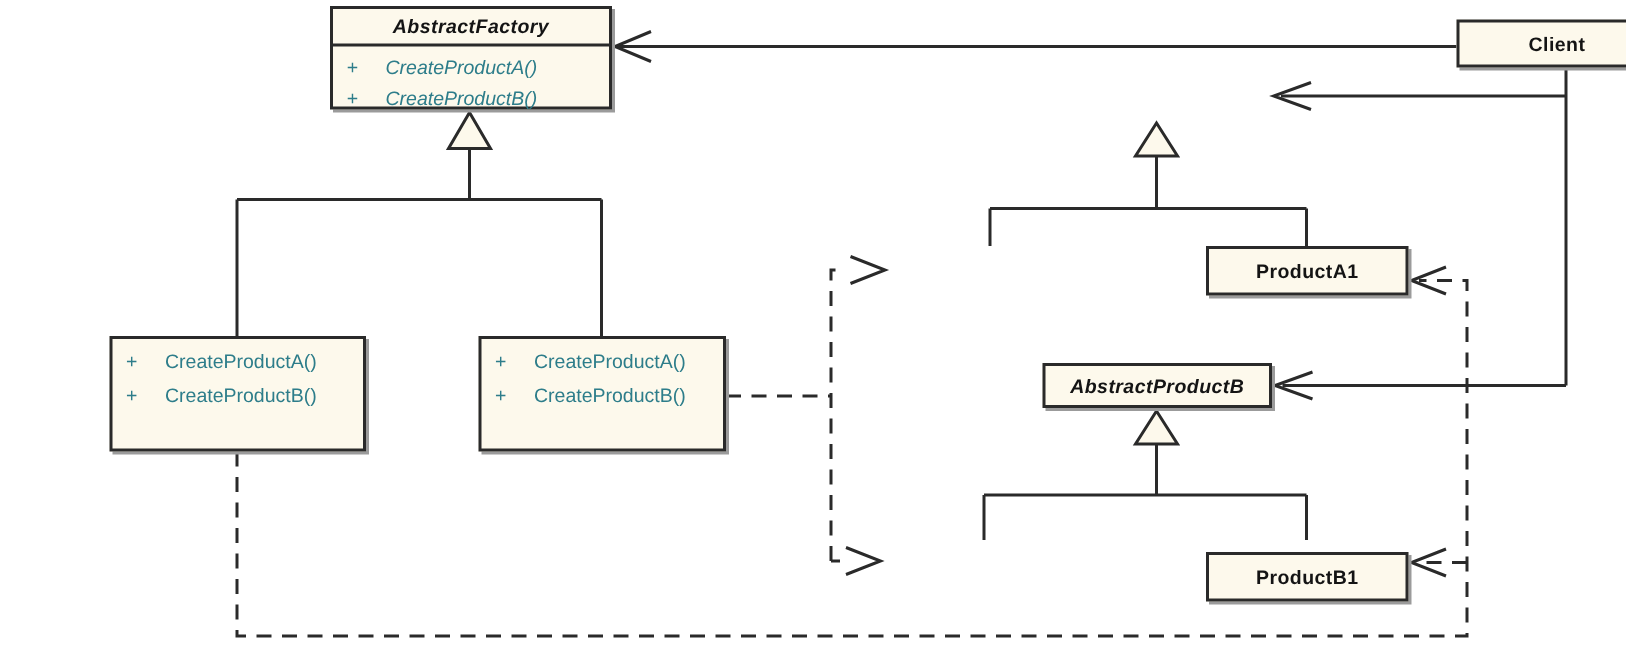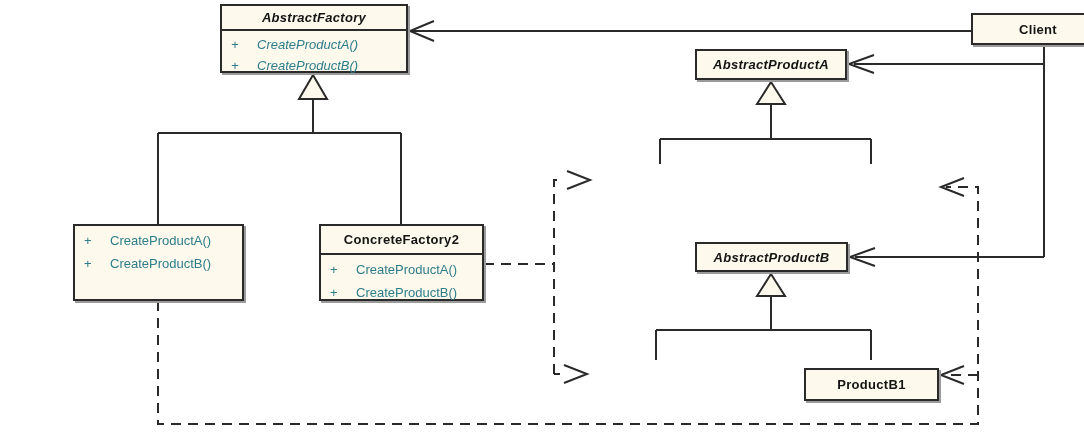--- a/index.html
+++ b/index.html
@@ -116,41 +116,40 @@
         <span class="m-vis">+</span>
         <span class="m-sig">CreateProductB()</span>
       </div>
     </div>
   </div>
 
   <div class="uml-box single" style="left:929px;top:13px;width:134px;height:32px">
     <span class="uml-title">Client</span>
   </div>
 
-  <div class="uml-box single abstract" style="left:653px;top:49px;width:152px;height:31px">
-    <span class="uml-title">AbstractProductA</span>
-  </div>
 
 
+  <div class="uml-box single" style="left:762px;top:164px;width:135px;height:33px">
+    <span class="uml-title">ProductA1</span>
+  </div>
 
   <div class="uml-box two cf" style="left:31px;top:224px;width:171px;height:77px">
     <div class="uml-methods">
       <div class="m-row">
         <span class="m-vis">+</span>
         <span class="m-sig">CreateProductA()</span>
       </div>
       <div class="m-row">
         <span class="m-vis">+</span>
         <span class="m-sig">CreateProductB()</span>
       </div>
     </div>
   </div>
 
   <div class="uml-box two cf" style="left:277px;top:224px;width:165px;height:77px">
-    <div class="uml-title" style="height:27px;line-height:27px">ConcreteFactory2</div>
     <div class="uml-methods">
       <div class="m-row">
         <span class="m-vis">+</span>
         <span class="m-sig">CreateProductA()</span>
       </div>
       <div class="m-row">
         <span class="m-vis">+</span>
         <span class="m-sig">CreateProductB()</span>
       </div>
     </div>

